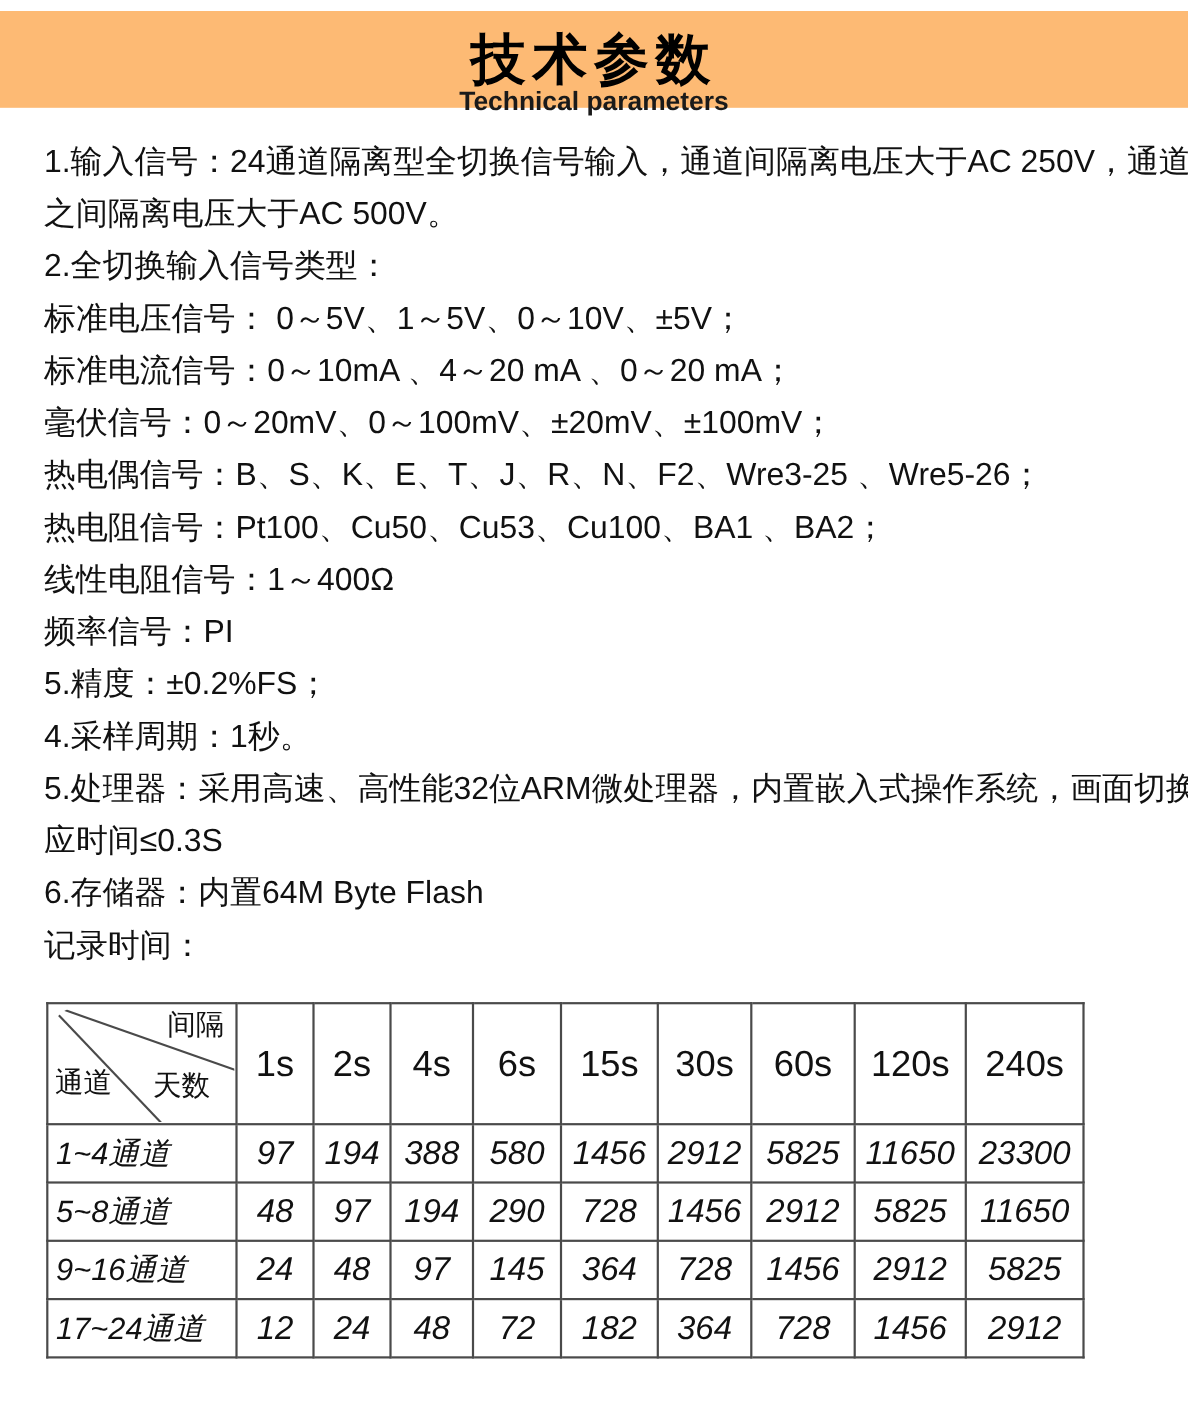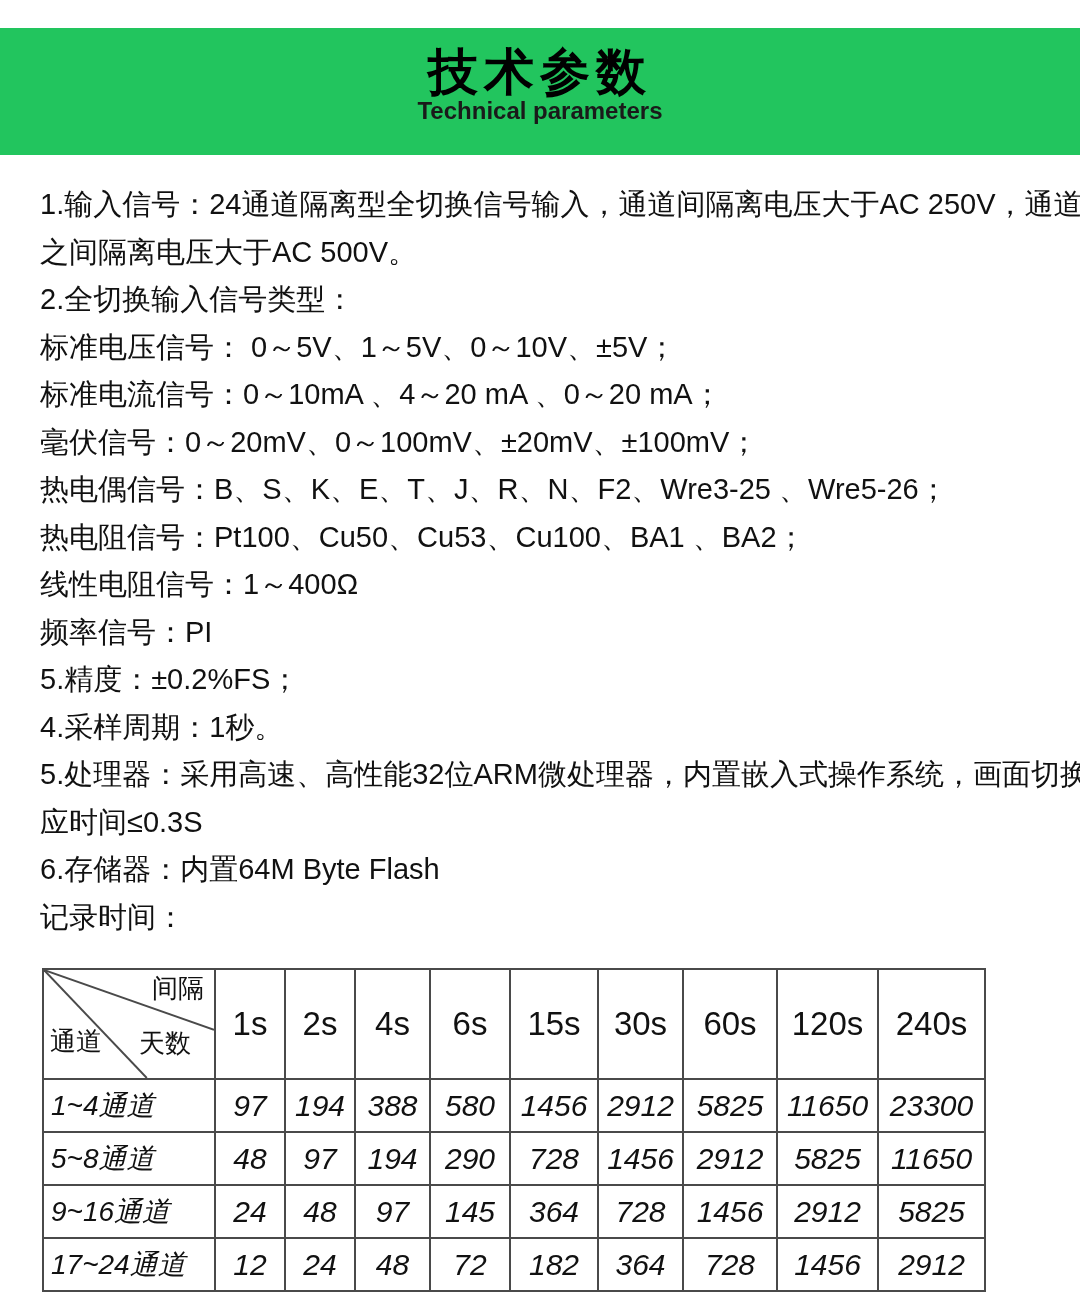--- a/index.html
+++ b/index.html
@@ -5,23 +5,23 @@
   * { box-sizing: border-box; }
   html, body { margin: 0; padding: 0; }
   body {
     width: 1080px; height: 1297px;
     background: #ffffff;
     color: #111111;
     font-family: "Liberation Sans", "DejaVu Sans", sans-serif;
     overflow: hidden;
   }
   .header-band {
-    margin-top: 28px;
-    height: 127px;
-    background: #22c55e;
+    margin-top: 10px;
+    height: 88px;
+    background: #fdba74;
     text-align: center;
   }
   .page-title {
     margin: 0;
     padding-top: 16px;
     font-size: 50px;
     line-height: 56px;
     font-weight: bold;
     letter-spacing: 6px;
     color: #000000;
@@ -59,21 +59,21 @@
   }
   .record-table tr.head-row { height: 110px; }
   .record-table tr.data-row { height: 53px; font-style: italic; }
   .record-table th.interval-head { font-size: 33px; }
   .record-table td.row-label {
     text-align: left;
     padding-left: 7px;
     font-size: 28px;
     white-space: nowrap;
   }
-  td.corner-cell { position: relative; padding: 0; }
+  td.corner-cell { position: relative; padding: 0; border-radius: 32px; }
   .corner-cell svg { position: absolute; left: 0; top: 0; width: 100%; height: 100%; }
   .corner-label { position: absolute; font-size: 26px; line-height: 28px; white-space: nowrap; }
   .corner-interval { top: 4px; right: 10px; }
   .corner-days { top: 59px; right: 23px; }
   .corner-channel { bottom: 23px; left: 6px; }
 </style>
 </head>
 <body>
 
 <div class="header-band">

